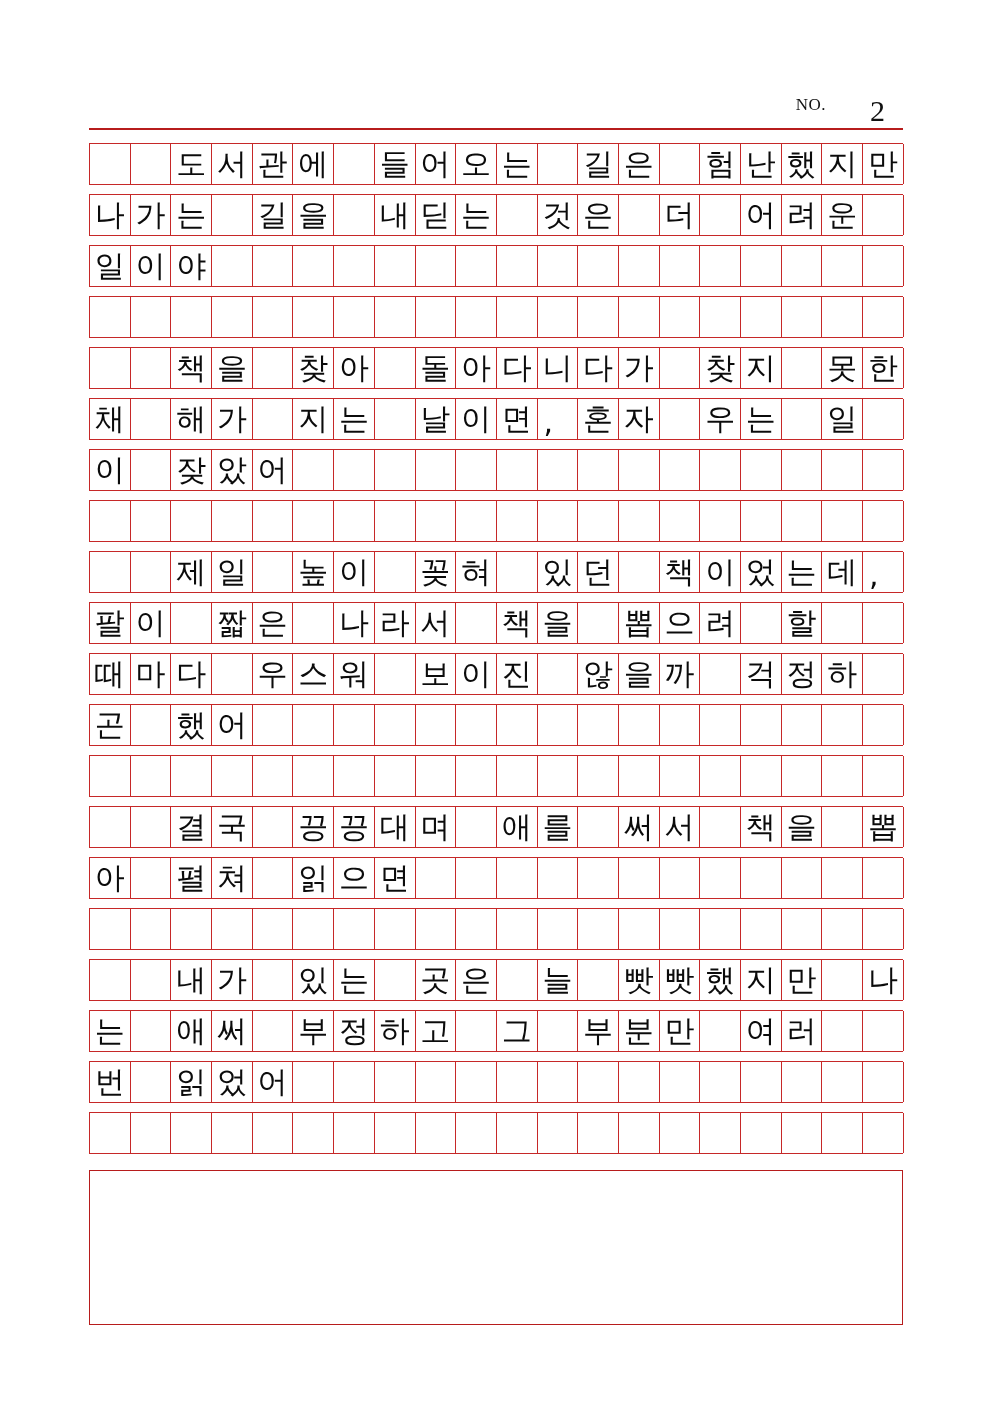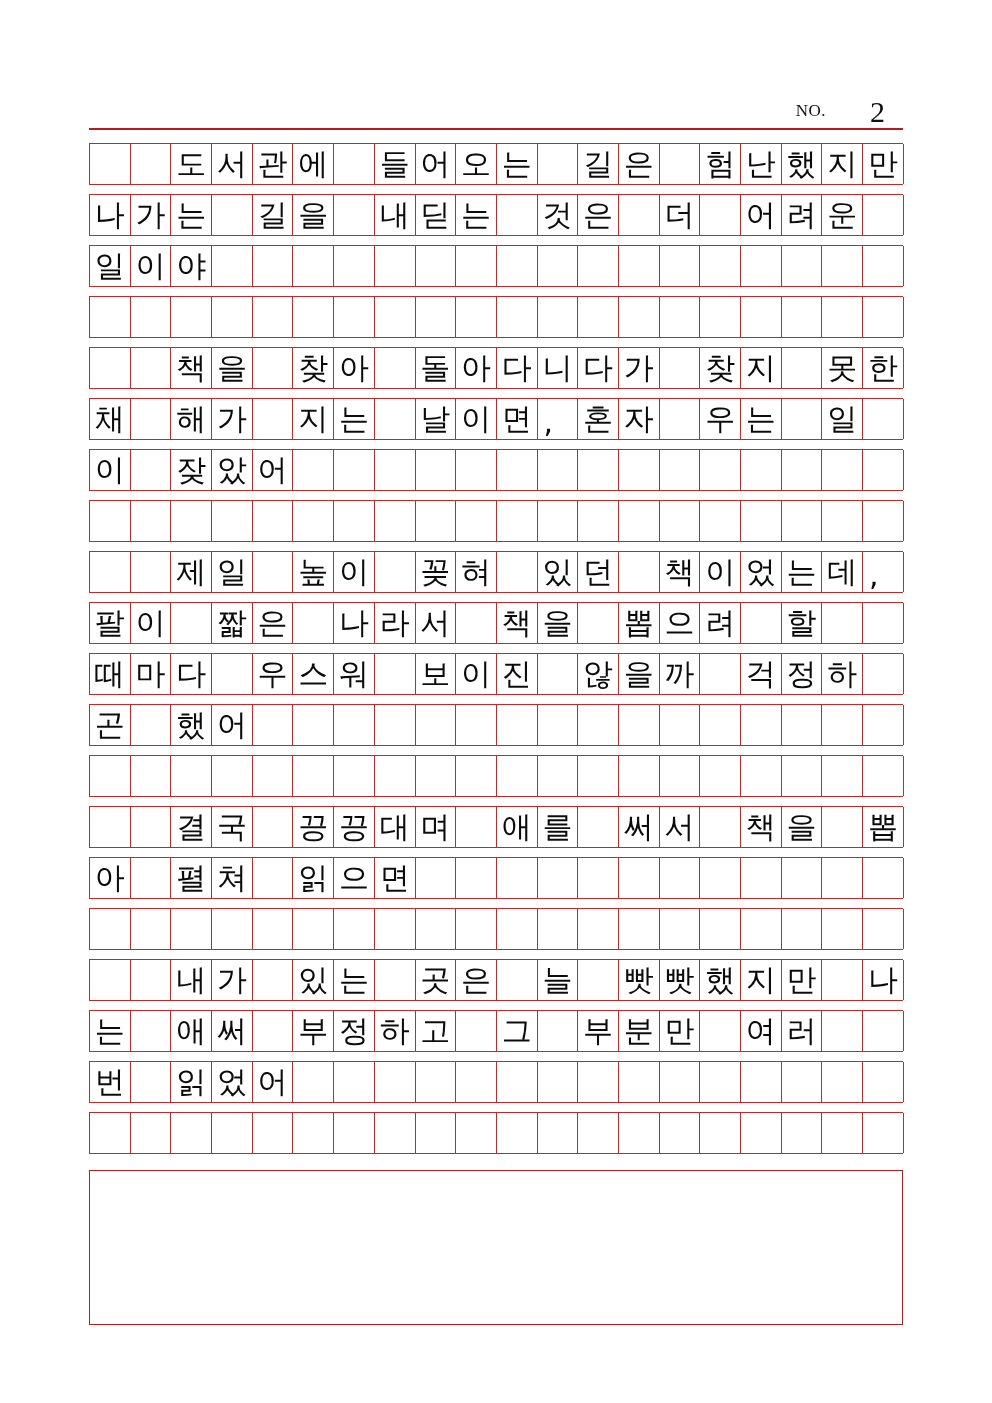--- a/index.html
+++ b/index.html
@@ -24,21 +24,21 @@
   }
 
   
   .header-row {
     position: absolute;
     left: 89px;
     top: 96px;
     width: 814px;
     height: 32px;
     display: flex;
-    align-items: center;
+    align-items: flex-start;
     justify-content: flex-end;
     box-sizing: border-box;
   }
   .no-label {
     font-family: "Liberation Serif", "DejaVu Serif", serif;
     font-size: 17px;
     letter-spacing: 0.5px;
     color: #111111;
     margin-right: 44px;
     line-height: 1;

